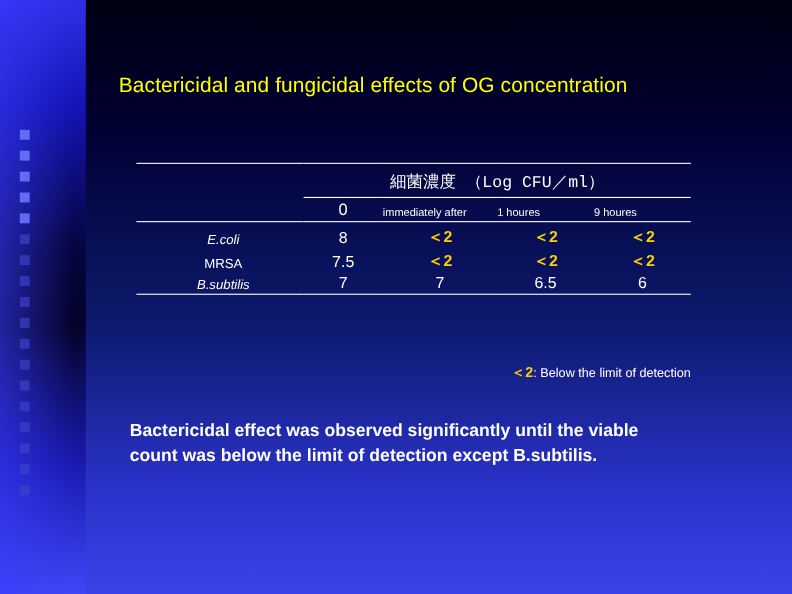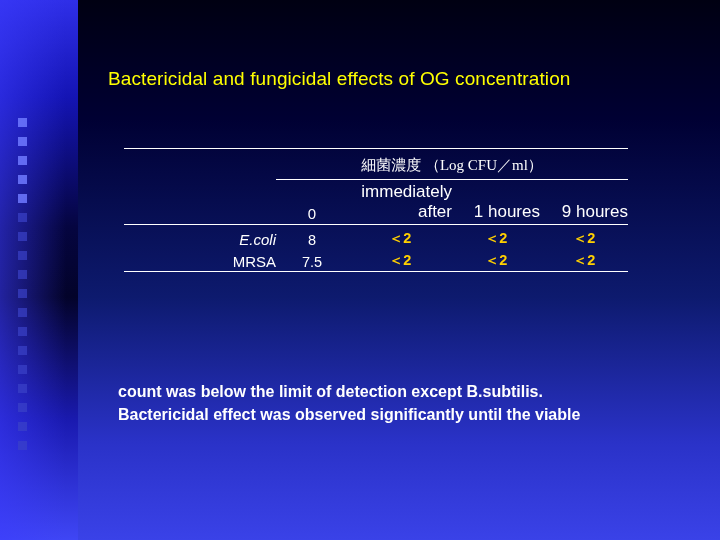--- a/index.html
+++ b/index.html
@@ -90,39 +90,39 @@
   .rule-bot td {
     border-top: 1px solid #ffffff;
     height: 2px;
     font-size: 0;
   }
   .supertitle {
     text-align: center;
     font-size: 15px;
     color: #ffffff;
     padding: 4px 0 4px 0 !important;
-    font-family: Liberation Serif, serif;
+    font-family: Liberation Mono, monospace;
   }
   .col-head {
-    font-size: 17px;
-    color: #ffffff;
-    text-align: right;
+    font-size: 10px;
+    color: #ffffff;
+    text-align: left;
     padding-bottom: 2px !important;
     font-weight: bold;
   }
   .col-head.zero {
     font-size: 15px;
     font-weight: normal;
     text-align: center;
   }
   .org {
     font-style: italic;
-    font-size: 15px;
-    color: #ffffff;
-    text-align: right;
+    font-size: 12px;
+    color: #ffffff;
+    text-align: center;
     padding: 1.5px 0 1.5px 6px !important;
     white-space: nowrap;
   }
   .org.noital { font-style: normal; margin-left: 12px; }
   .val {
     font-size: 14.5px;
     text-align: center;
     color: #ffffff;
     padding: 1.5px 0 !important;
   }
@@ -225,27 +225,37 @@
           <td class="val lt">＜2</td>
           <td class="val lt">＜2</td>
         </tr>
         <tr>
           <td class="org noital">MRSA</td>
           <td class="val">7.5</td>
           <td class="val lt">＜2</td>
           <td class="val lt">＜2</td>
           <td class="val lt">＜2</td>
         </tr>
+        <tr>
+          <td class="org">B.subtilis</td>
+          <td class="val">7</td>
+          <td class="val">7</td>
+          <td class="val">6.5</td>
+          <td class="val">6</td>
+        </tr>
 
         <tr class="rule-bot">
           <td colspan="5"></td>
         </tr>
       </tbody>
     </table>
   </div>
 
+  <div class="note">
+    <span class="mark">＜2</span><span>: Below the limit of detection</span>
+  </div>
 
   <div class="caption">
+    <div>Bactericidal effect was observed significantly until the viable</div>
     <div>count was below the limit of detection except B.subtilis.</div>
-    <div>Bactericidal effect was observed significantly until the viable</div>
   </div>
 
 </div>
 
 </body></html>

